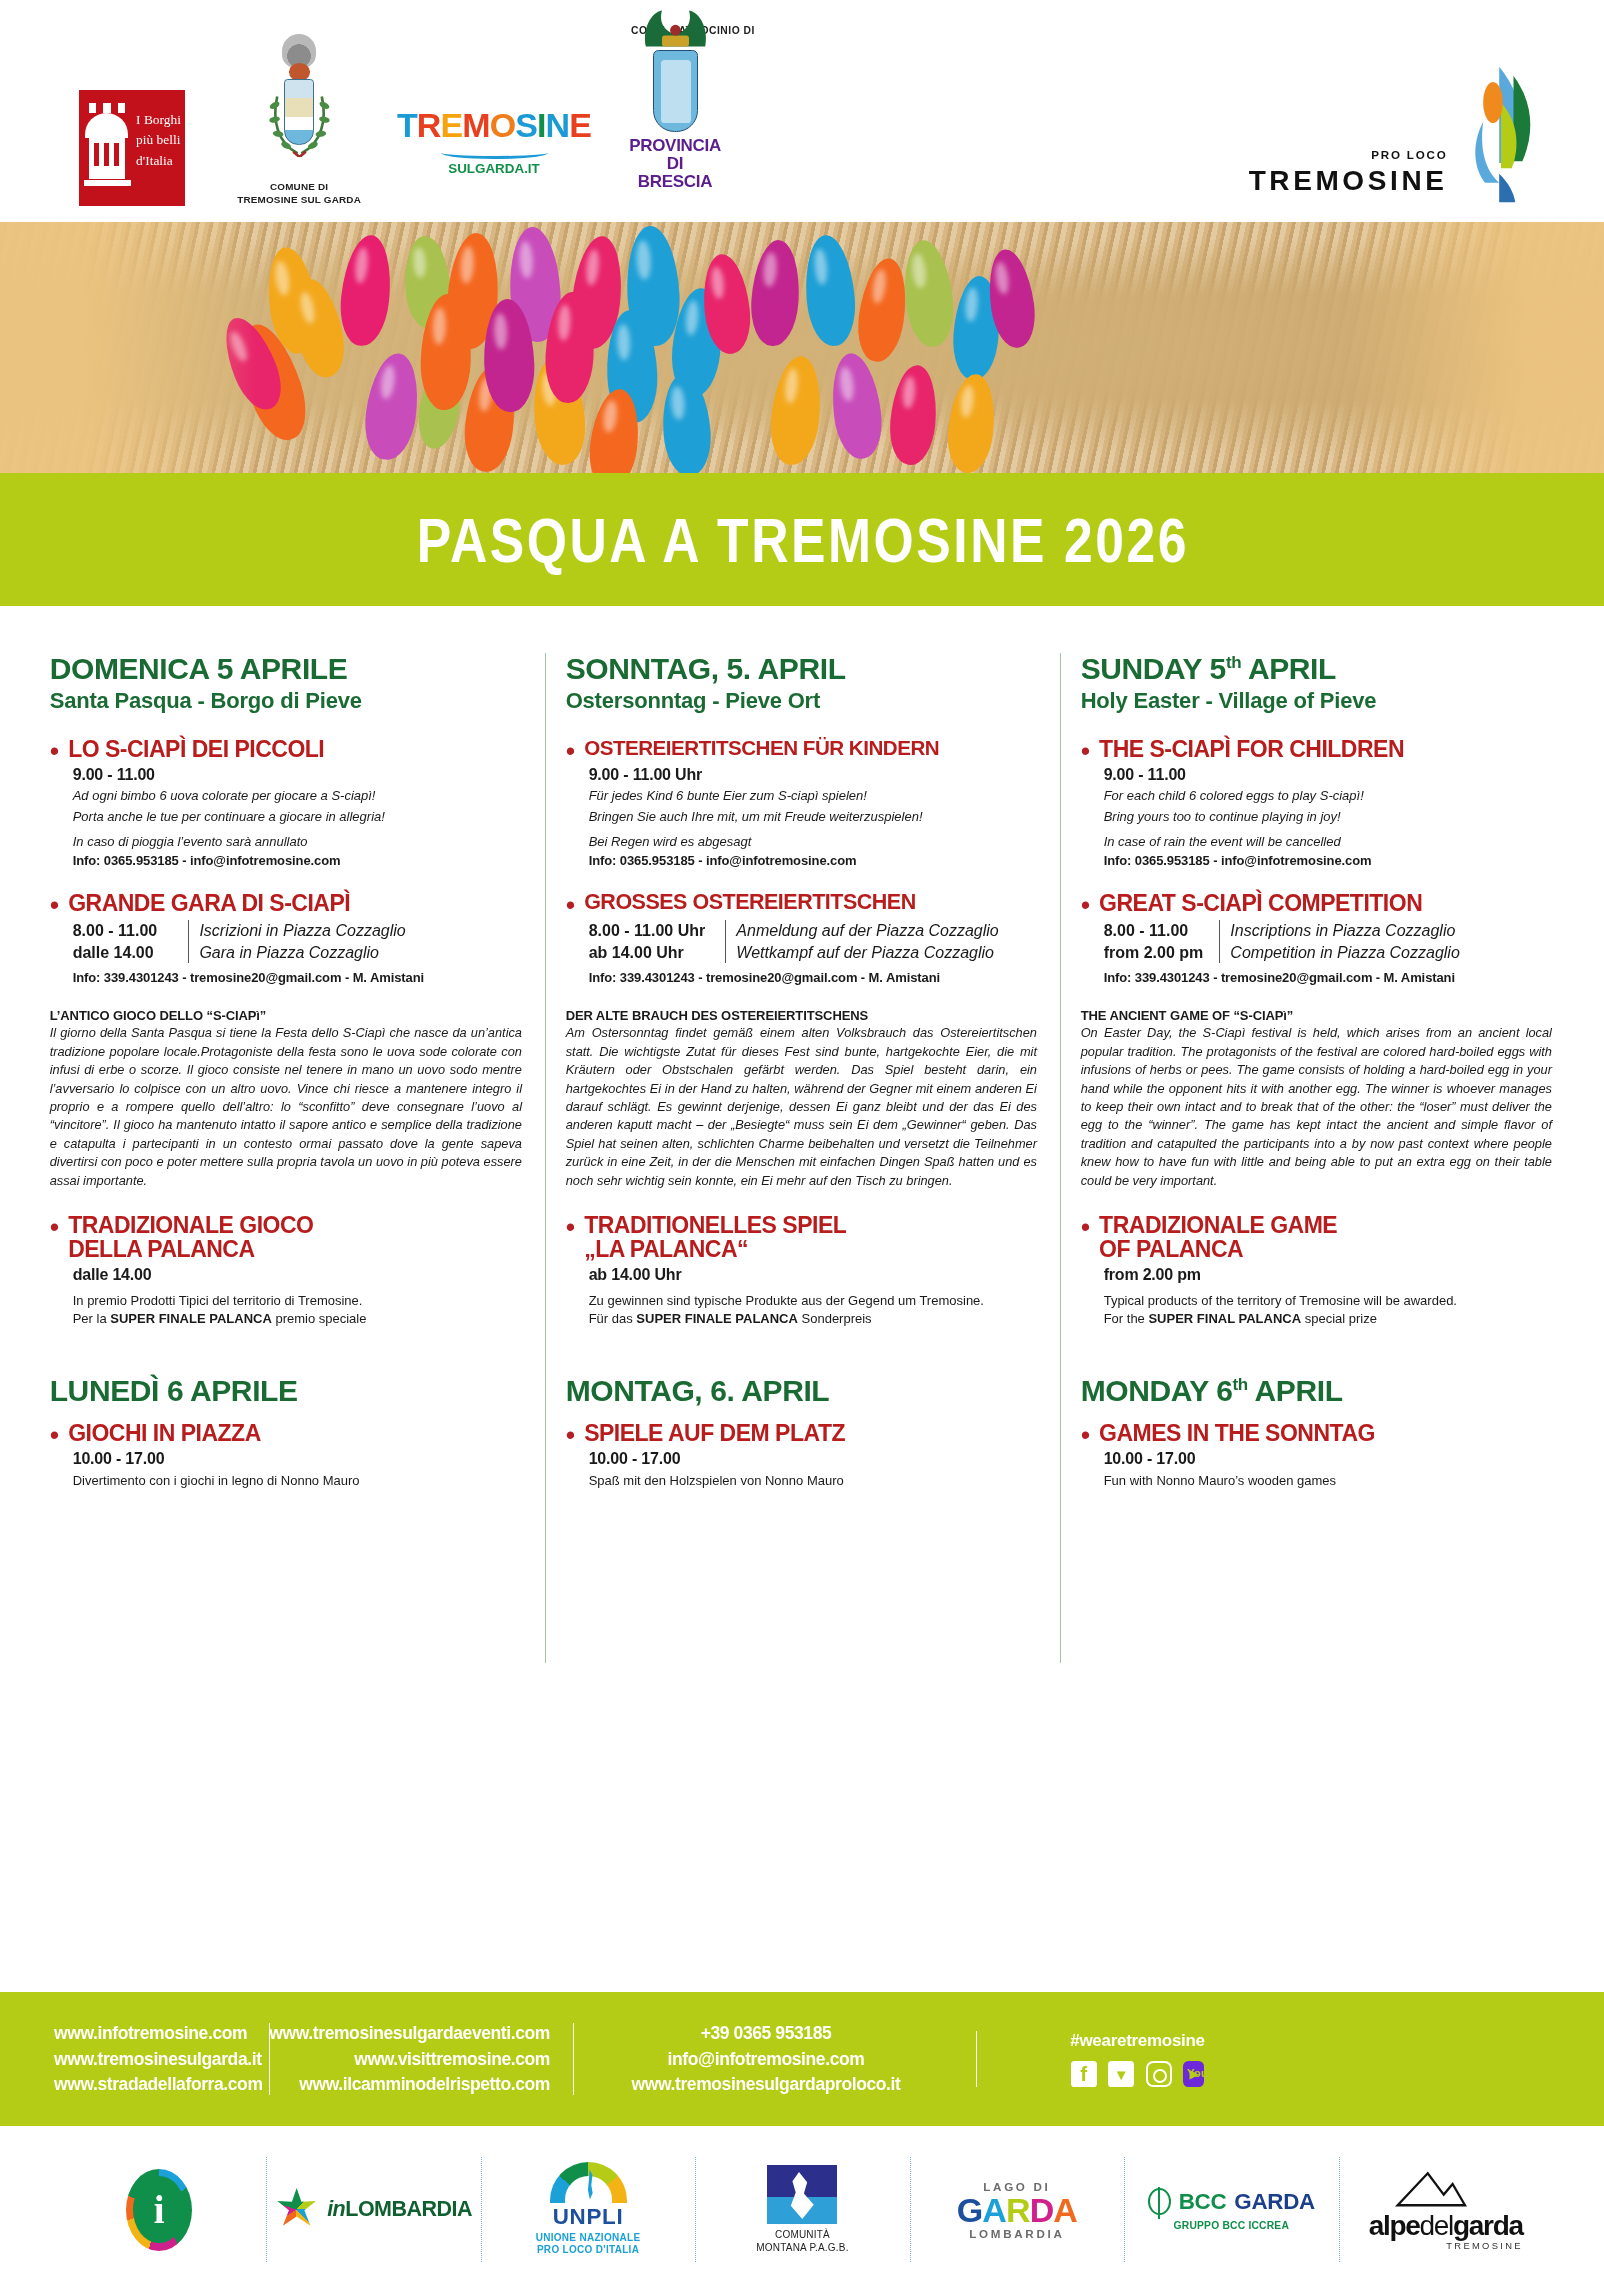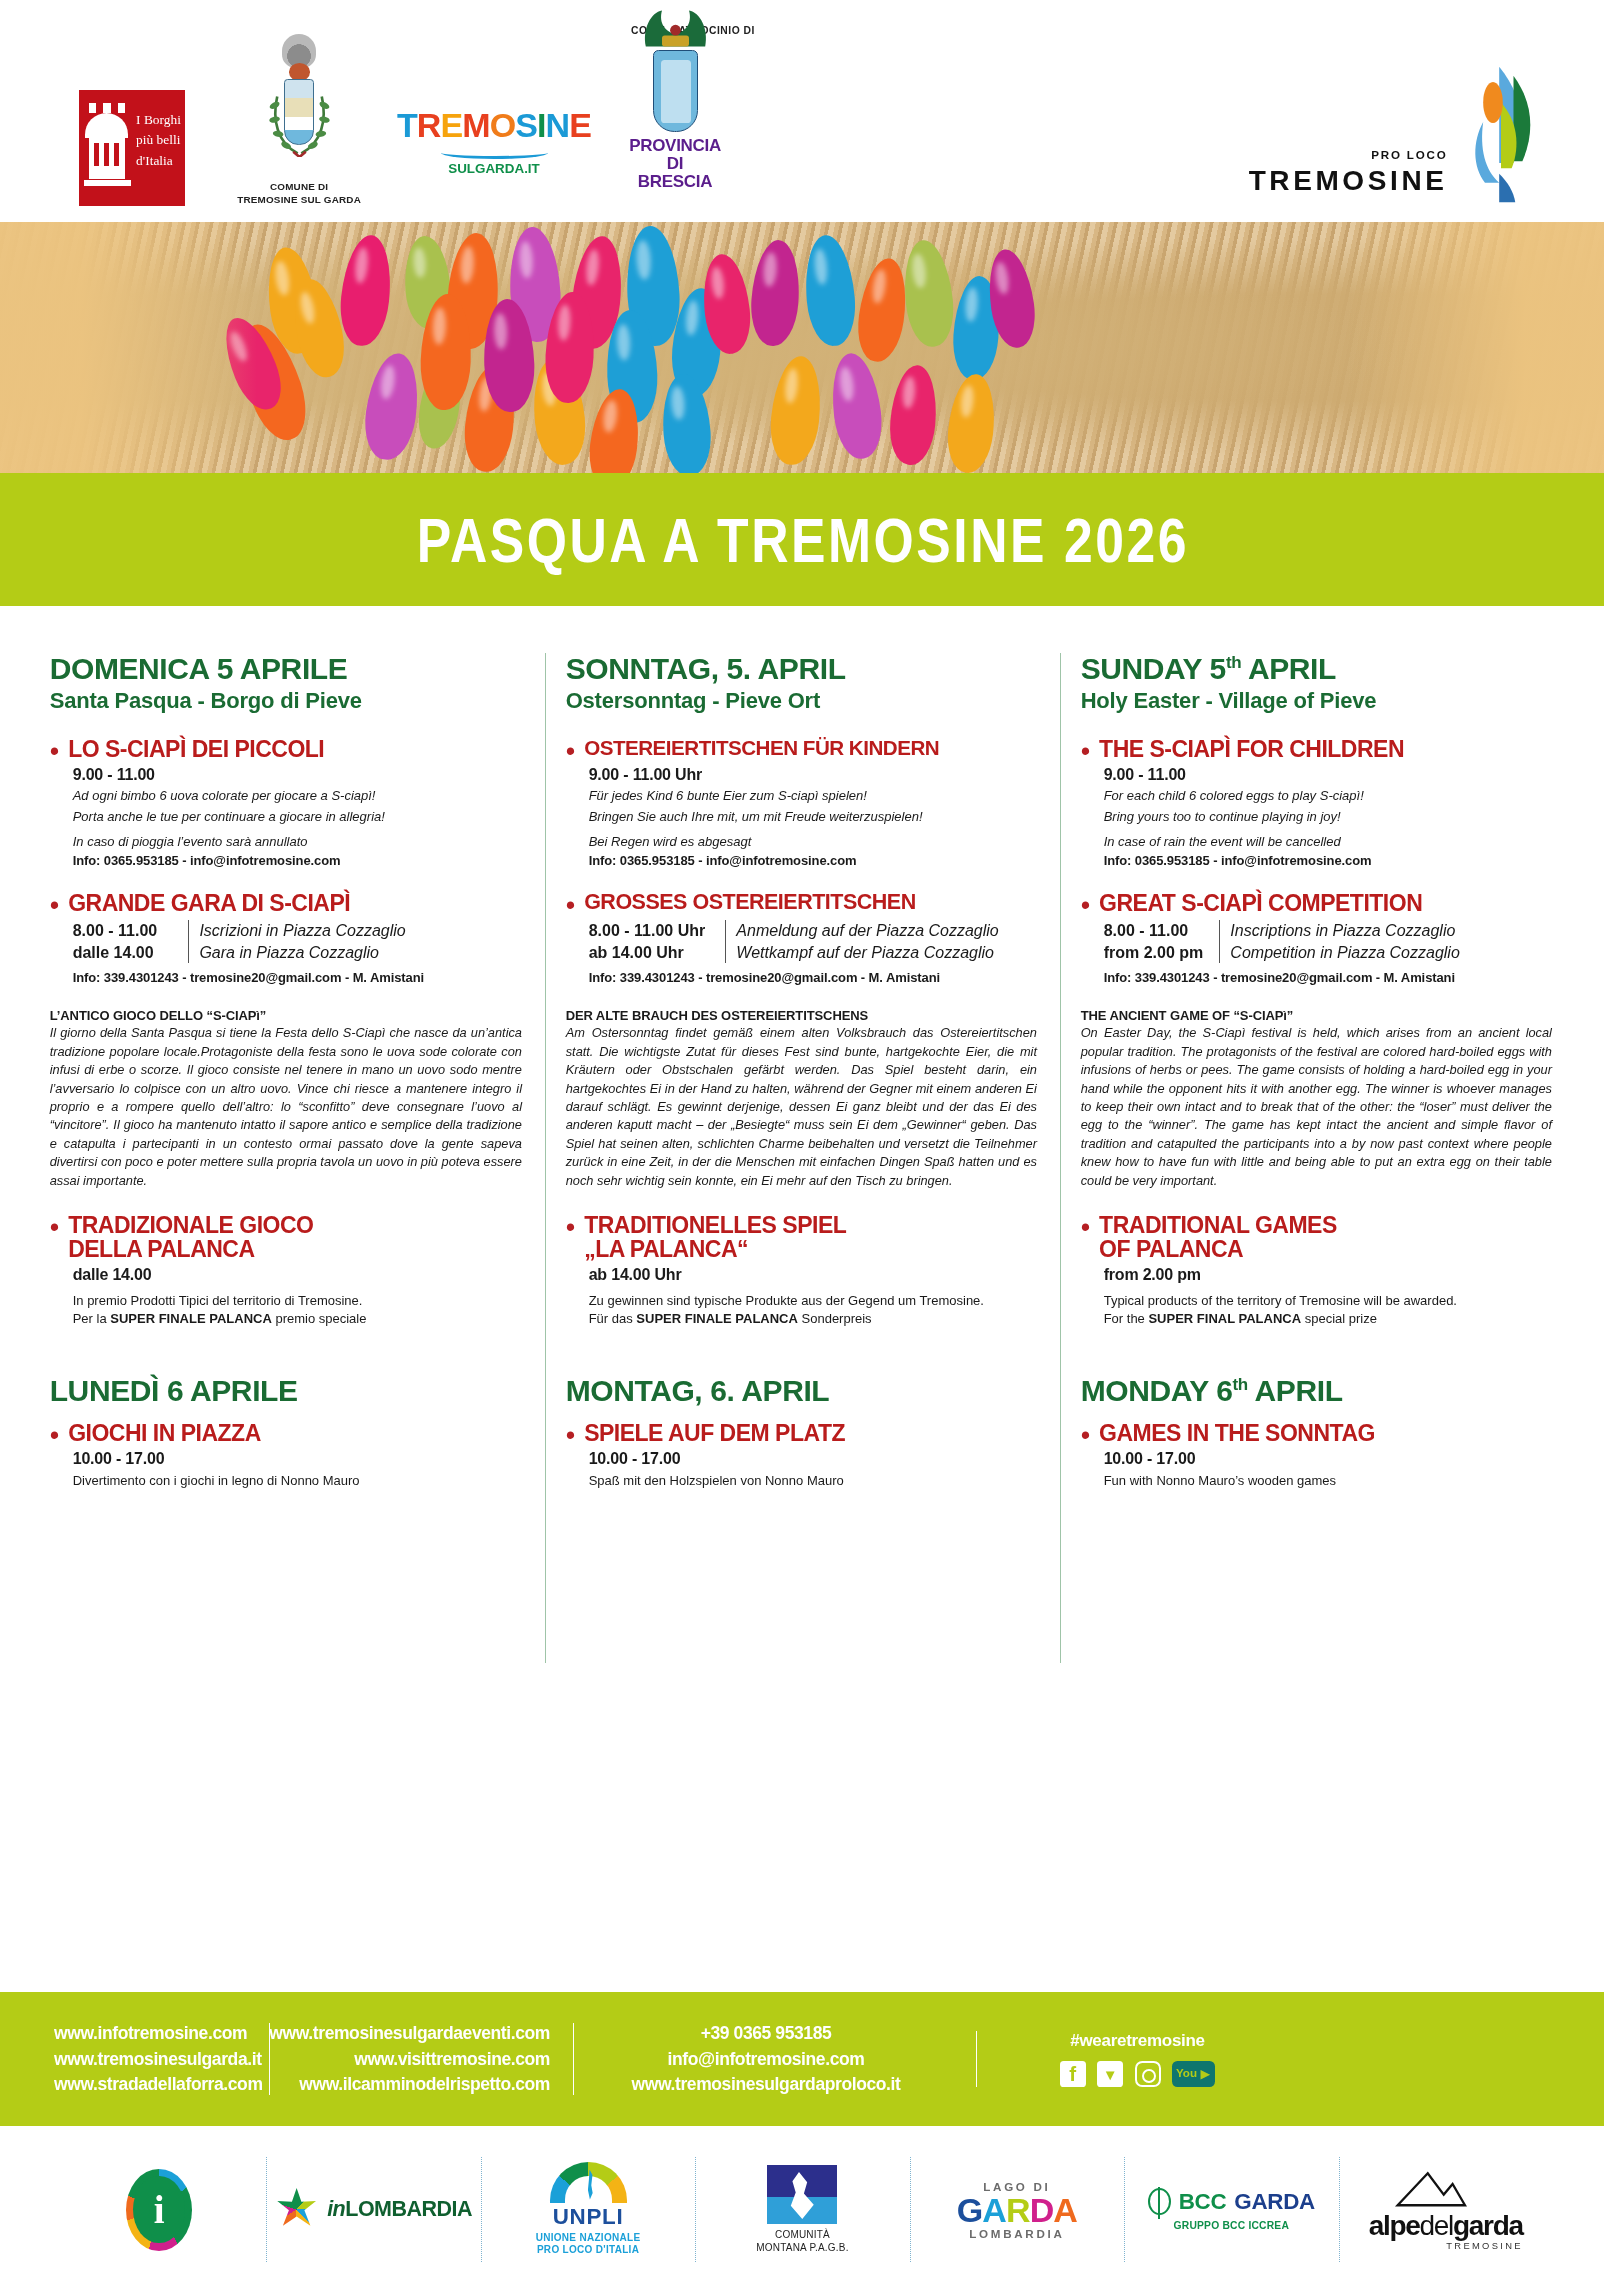--- a/index.html
+++ b/index.html
@@ -164,21 +164,21 @@
   .fline { font-weight: 700; font-size: 17.5px; letter-spacing: -0.4px; white-space: nowrap; }
   .hashtag { font-weight: 700; font-size: 17px; letter-spacing: -0.3px; }
   .socials { display: flex; gap: 11.6px; margin-top: 6.3px; align-items: center; }
   .sq { width: 26px; height: 26px; background: #fff; border-radius: 3.6px; position: relative; }
   .sq.fb::after { content:"f"; position:absolute; inset:0; color:#b4cc16; font-weight:800;
      font-size:20.6px; display:flex; align-items:center; justify-content:center; line-height:1; }
   .sq.tw::after { content:"▼"; position:absolute; inset:0; color:#b4cc16; font-size:15px;
      display:flex; align-items:center; justify-content:center; }
   .sq.ig { background: transparent; border: 2.7px solid #fff; border-radius: 7.2px; }
   .sq.ig::after{content:"";position:absolute;left:5.4px;top:5.4px;width:9.9px;height:9.9px;border:2.7px solid #fff;border-radius:50%;}
-  .yt { width: 43px; height: 26px; background: #0f766e; border-radius: 5.4px; position: relative; }
+  .yt { width: 21px; height: 26px; background: #6d28d9; border-radius: 5.4px; position: relative; }
   .yt::after{content:"▶";position:absolute;right:5.4px;top:4.5px;color:#b4cc16;font-size:12.5px;}
   .yt-label{position:absolute;left:3.6px;top:4.5px;color:#b4cc16;font-weight:800;font-size:11.6px;}
 
   
   .sponsors {
     position: absolute; left: 0; right: 0; top: 2126px; height: 167px;
     display: flex; align-items: center; justify-content: space-between;
     padding: 0 52px;
   }
   .sp { display: flex; flex-direction: column; align-items: center; justify-content: center;
@@ -578,21 +578,21 @@
 
       <div class="article">
         <h4>THE ANCIENT GAME OF “S-CIAPì”</h4>
         <p>On Easter Day, the S-Ciapì festival is held, which arises from an ancient local popular tradition. The protagonists of the festival are colored hard-boiled eggs with infusions of herbs or pees. The game consists of holding a hard-boiled egg in your hand while the opponent hits it with another egg. The winner is whoever manages to keep their own intact and to break that of the other: the “loser” must deliver the egg to the “winner”. The game has kept intact the ancient and simple flavor of tradition and catapulted the participants into a by now past context where people knew how to have fun with little and being able to put an extra egg on their table could be very important.</p>
       </div>
 
       <div class="evt">
         <div class="evt-head">
           <span class="bullet">•</span>
           <span class="evt-title">
-            <span>TRADITIONAL GAMES</span><br>
+            <span>TRADIZIONALE GAME</span><br>
             <span>OF PALANCA</span>
           </span>
         </div>
         <div class="evt-body">
           <div class="time">from 2.00 pm</div>
           <div class="prize">
             <div>Typical products of the territory of Tremosine will be awarded.</div>
             <div><span>For the </span><b>SUPER FINAL PALANCA</b><span> special prize</span></div>
           </div>
         </div>

